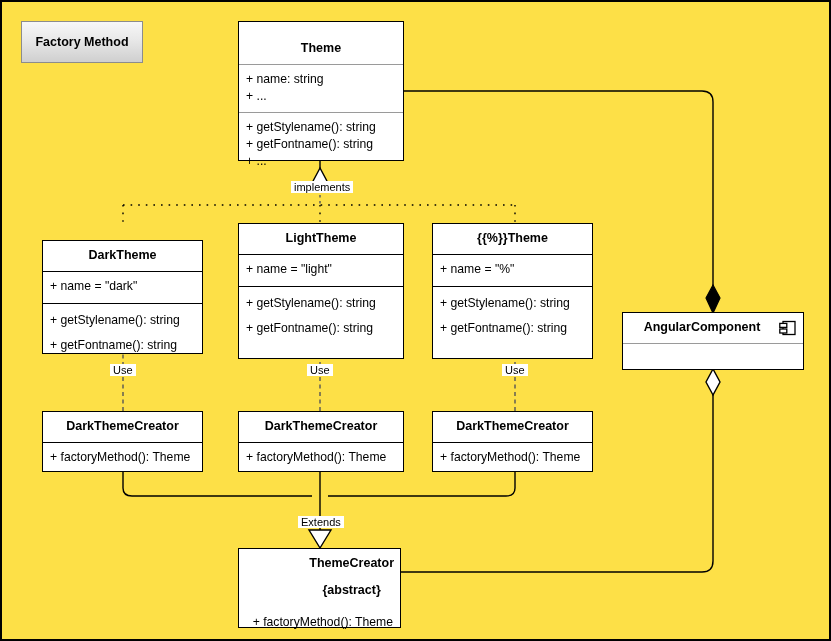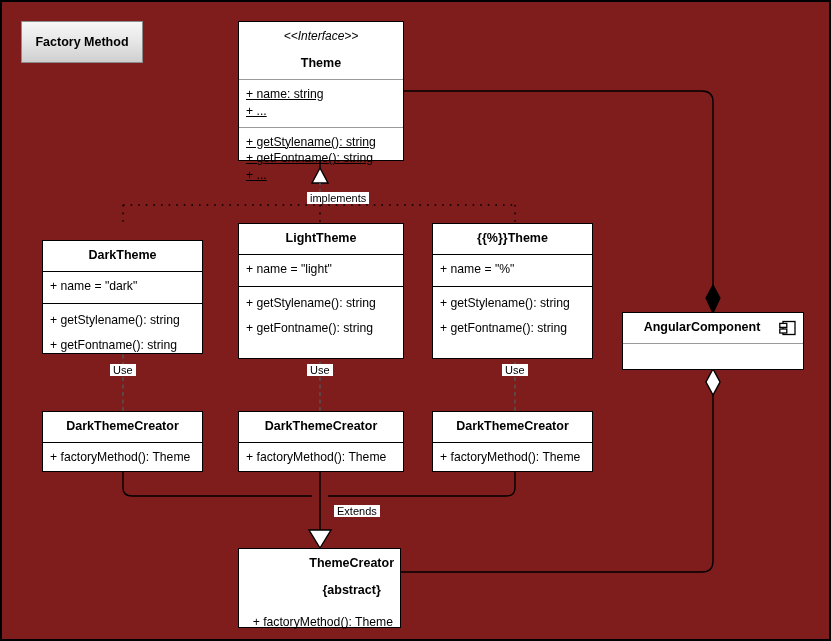--- a/index.html
+++ b/index.html
@@ -6,21 +6,21 @@
   html, body {
     margin: 0;
     padding: 0;
     background: #ffffff;
     font-family: "Liberation Sans", sans-serif;
   }
   #canvas {
     position: relative;
     width: 831px;
     height: 641px;
-    background: #7f1d1d;
+    background: #fde047;
     box-sizing: border-box;
     border: 2px solid #000000;
     overflow: hidden;
   }
   #svg-layer {
     position: absolute;
     left: 0;
     top: 0;
     width: 831px;
     height: 641px;
@@ -88,21 +88,21 @@
   .uml .sep.dbl {
     border-top: 1px solid #000000;
     box-shadow: 0 2px 0 -1px #000000;
   }
   .uml .cmpt {
     padding: 6px 7px 7px 7px;
     font-size: 12.2px;
     color: #000000;
     line-height: 1.45;
   }
-  .uml .cmpt.tight { line-height: 1.38; text-decoration: underline; }
+  .uml .cmpt.tight { line-height: 1.38; }
   .uml .cmpt.spaced { line-height: 2.05; padding-top: 4px; }
   .uml .cmpt.empty { min-height: 26px; }
   .uml .row { white-space: nowrap; }
 
   
   .comp-icon {
     position: absolute;
     right: 7px;
     top: 50%;
     transform: translateY(-50%);
@@ -176,37 +176,36 @@
       <polygon points="711,393 704,380 711,367 718,380" fill="#ffffff" stroke="#000000" stroke-width="1.4"></polygon>
     </g>
   </svg>
 
   <div class="title-chip">
     <span>Factory Method</span>
   </div>
 
   <div class="uml" style="left:236px; top:19px; width:166px; height:140px;">
     <div class="hdr">
-      <span class="stereo">&lt;&lt;Interface&gt;&gt;</span>
       <span class="sub">Theme</span>
     </div>
     <div class="sep light"></div>
     <div class="cmpt tight">
       <div class="row">+ name: string</div>
       <div class="row">+ ...</div>
     </div>
     <div class="sep light"></div>
     <div class="cmpt tight">
       <div class="row">+ getStylename(): string</div>
       <div class="row">+ getFontname(): string</div>
       <div class="row">+ ...</div>
     </div>
   </div>
 
-  <div class="edge-label" style="left:289px; top:190px;margin-left:16px;">
+  <div class="edge-label" style="left:289px; top:179px;">
     <span>implements</span>
   </div>
 
   <div class="uml" style="left:40px; top:238px; width:161px; height:114px;">
     <div class="hdr">
       <span>DarkTheme</span>
     </div>
     <div class="sep"></div>
     <div class="cmpt">
       <div class="row">+ name = "dark"</div>
@@ -281,21 +280,21 @@
   <div class="uml" style="left:430px; top:409px; width:161px; height:61px;">
     <div class="hdr">
       <span>DarkThemeCreator</span>
     </div>
     <div class="sep dbl"></div>
     <div class="cmpt">
       <div class="row">+ factoryMethod(): Theme</div>
     </div>
   </div>
 
-  <div class="edge-label" style="left:296px; top:503px;margin-left:36px;">
+  <div class="edge-label" style="left:296px; top:514px;">
     <span>Extends</span>
   </div>
 
   <div class="uml" style="left:236px; top:546px; width:163px; height:80px;align-items:flex-end;">
     <div class="hdr">
       <span>ThemeCreator</span>
       <span class="sub">{abstract}</span>
     </div>
     <div class="sep dbl"></div>
     <div class="cmpt">

